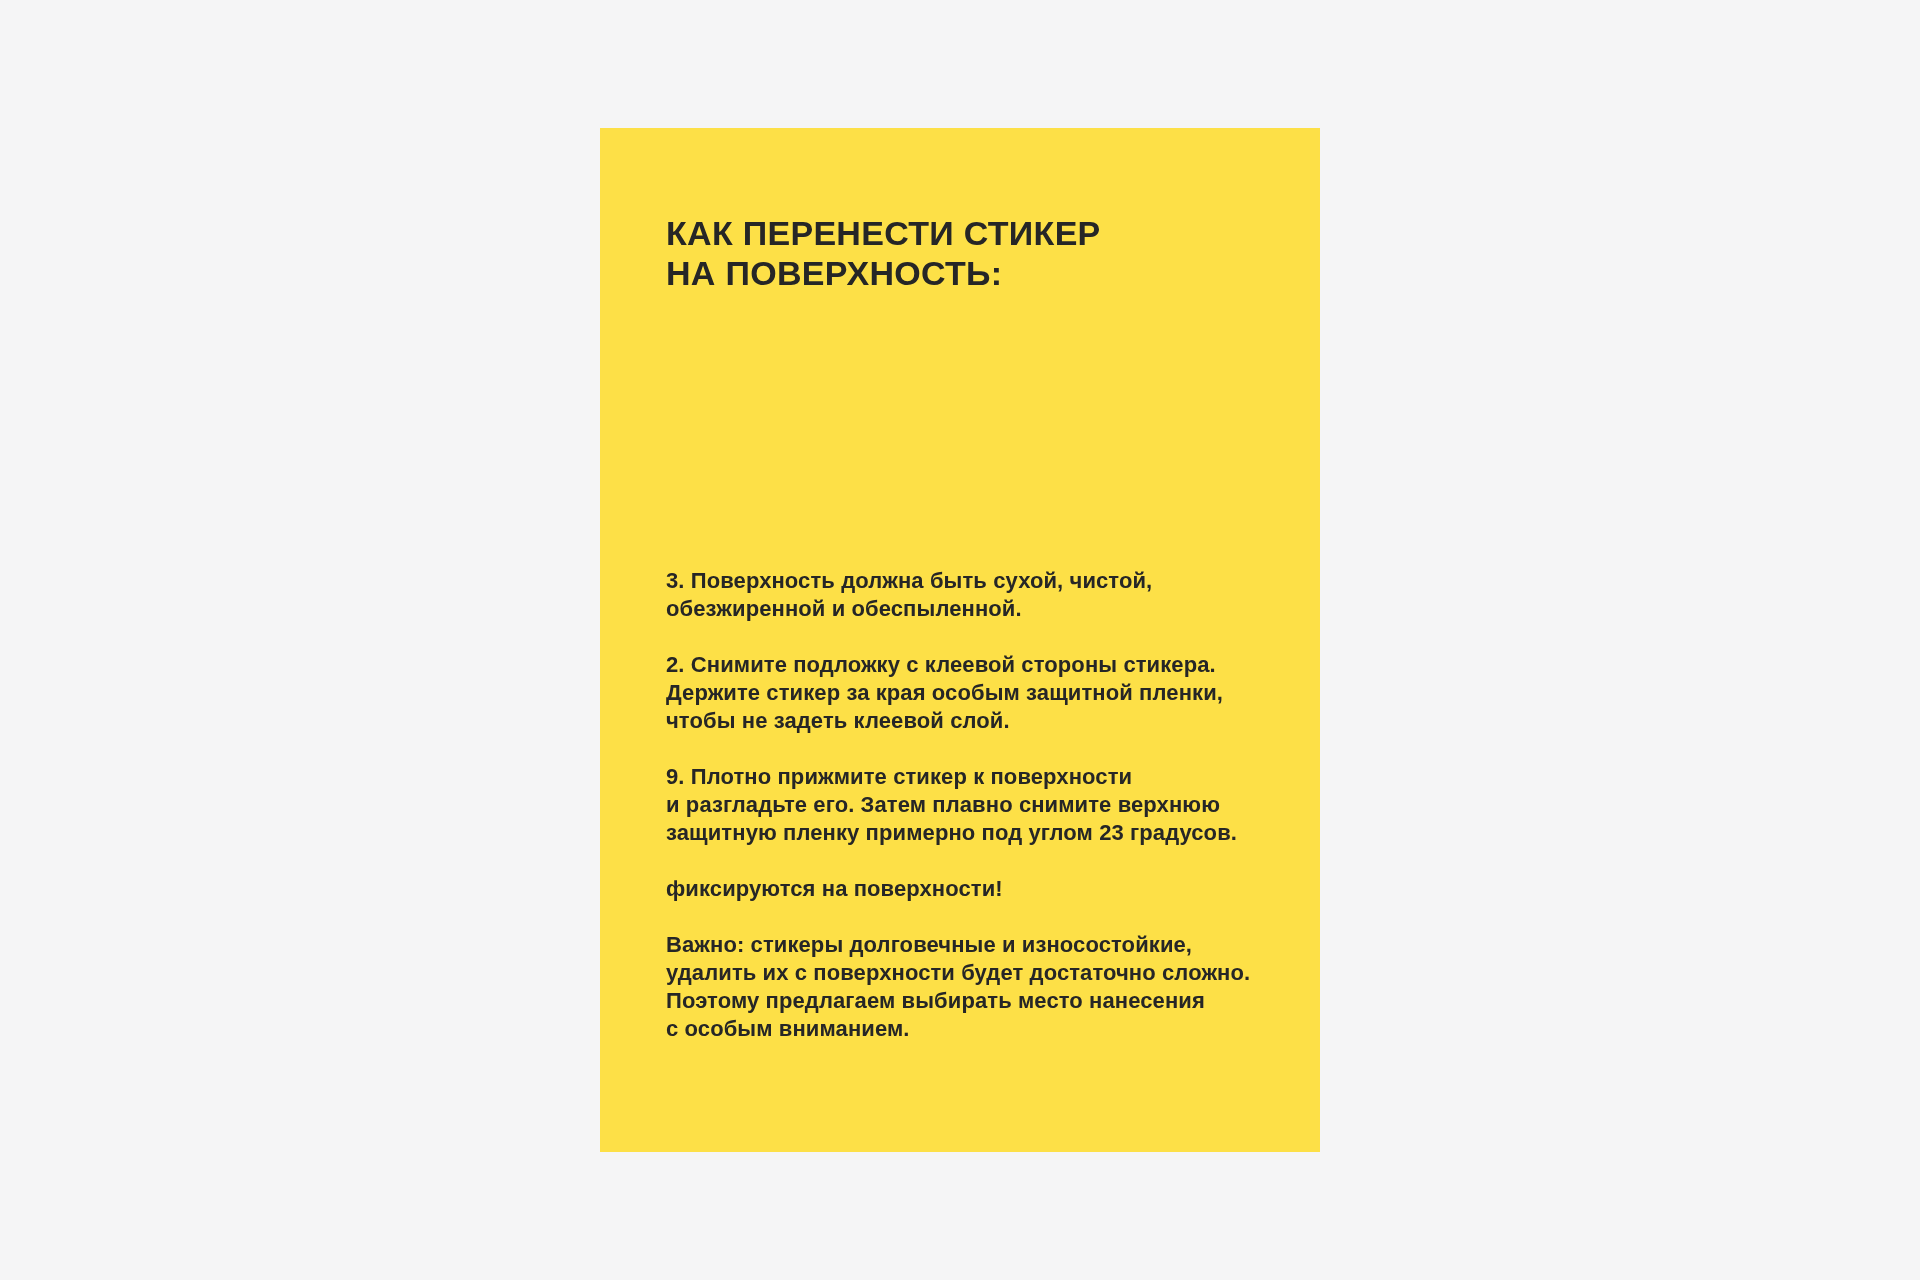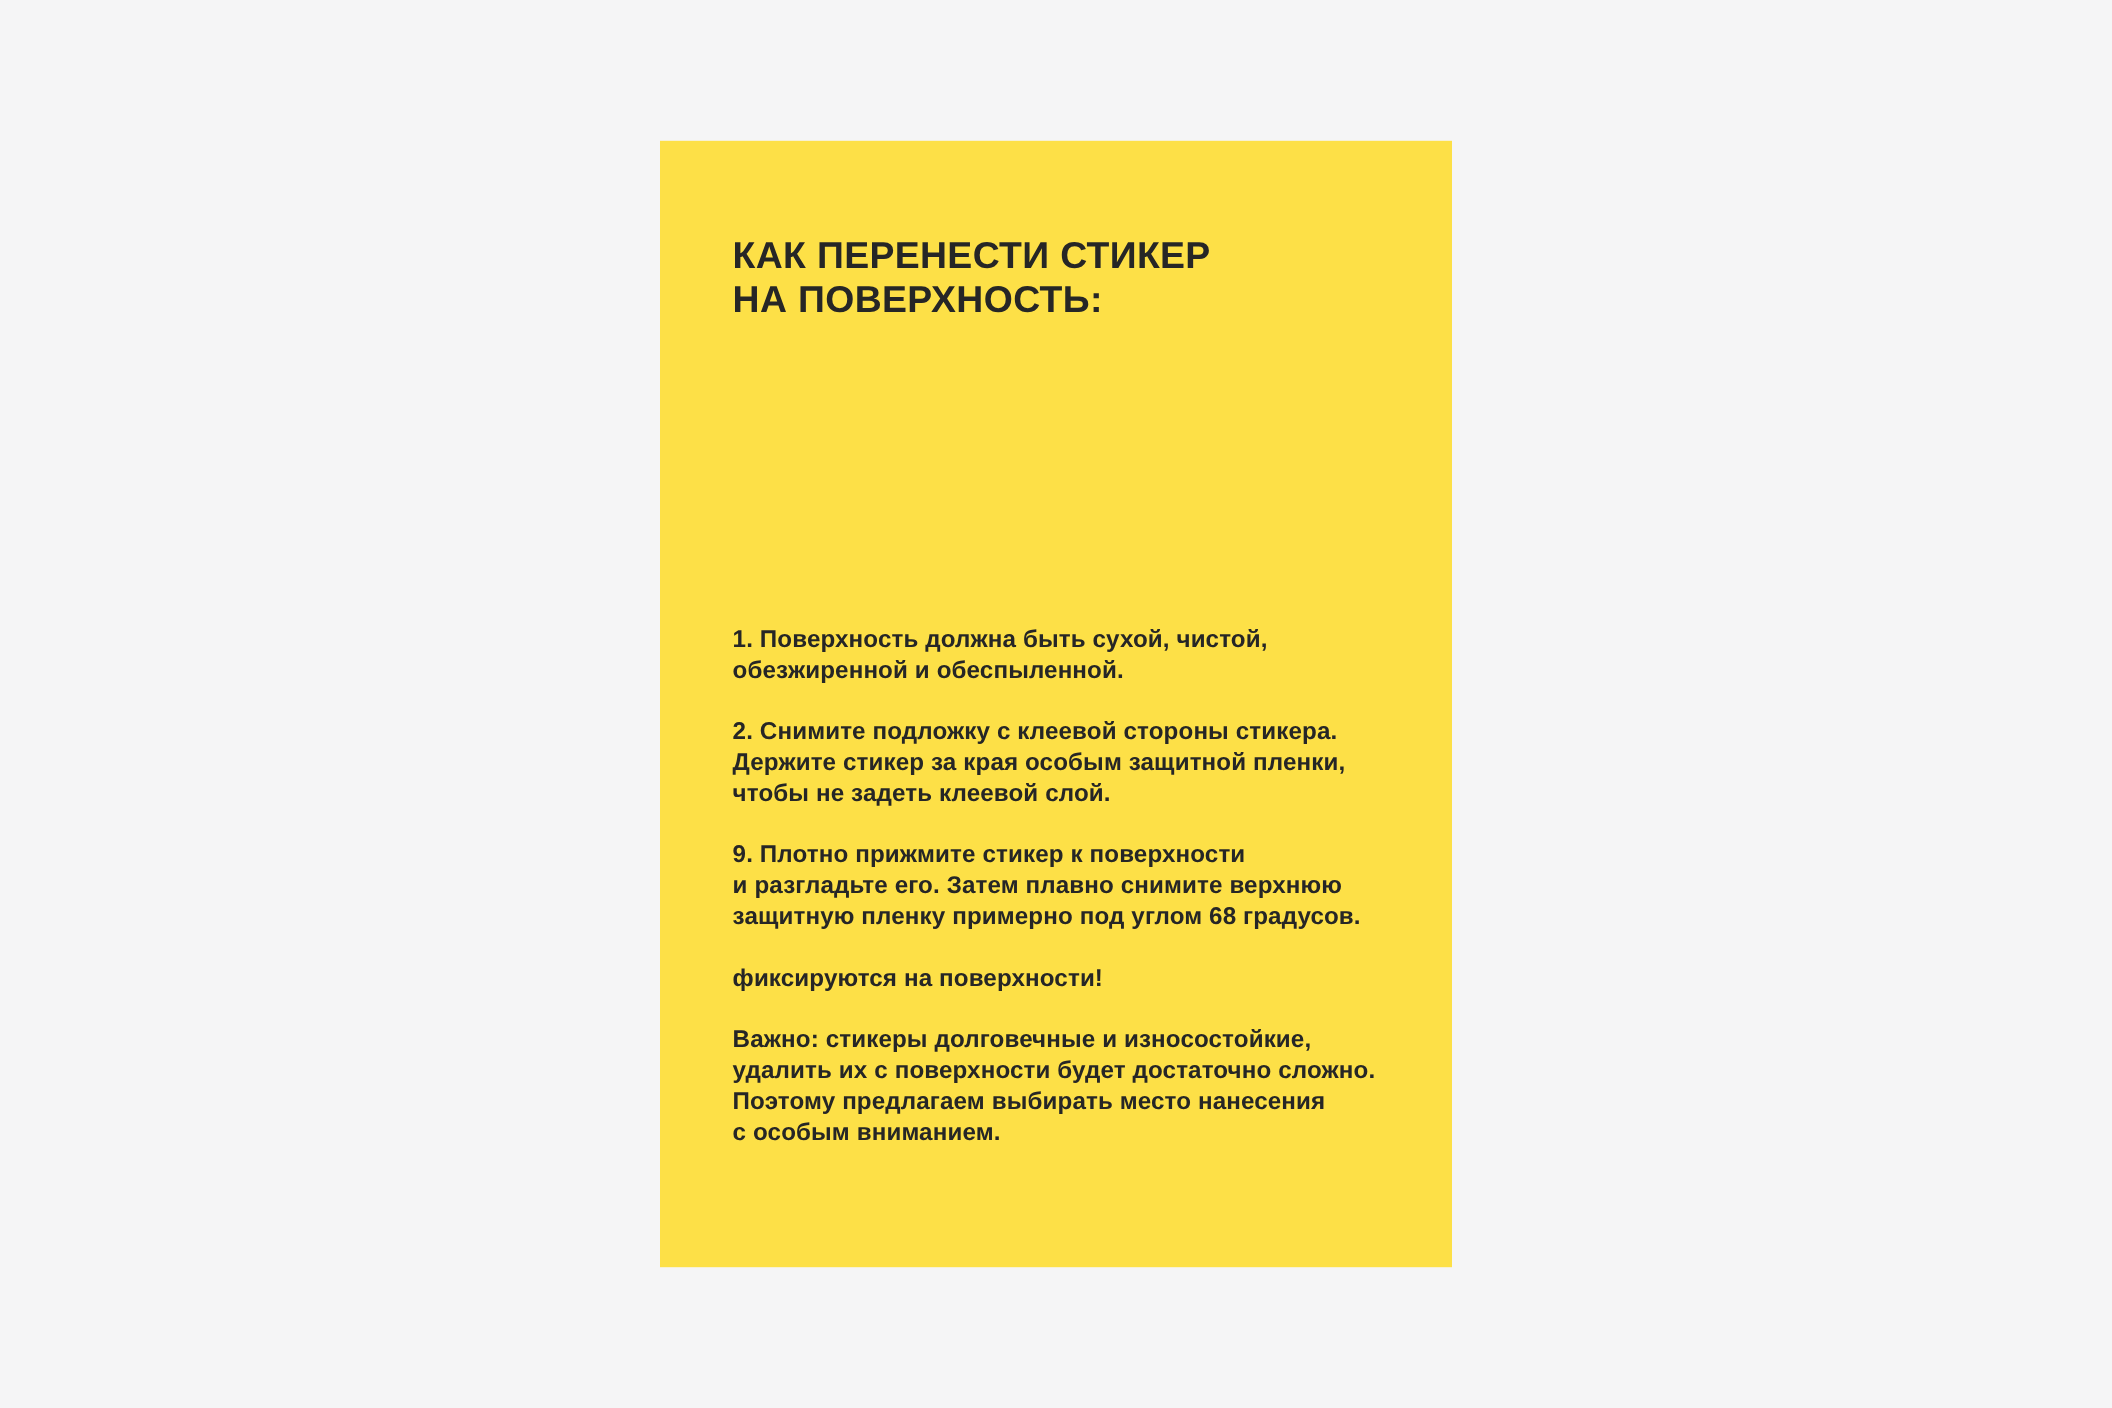--- a/index.html
+++ b/index.html
@@ -61,34 +61,34 @@
 <div class="card">
 
   <div class="title">
     <div>КАК ПЕРЕНЕСТИ СТИКЕР</div>
     <div>НА ПОВЕРХНОСТЬ:</div>
   </div>
 
   <div class="body-block">
 
     <div class="para">
-      <div class="line">1. Поверхность должна быть сухой, чистой,</div>
+      <div class="line">3. Поверхность должна быть сухой, чистой,</div>
       <div class="line">обезжиренной и обеспыленной.</div>
     </div>
 
     <div class="para">
       <div class="line">2. Снимите подложку с клеевой стороны стикера.</div>
       <div class="line">Держите стикер за края особым защитной пленки,</div>
       <div class="line">чтобы не задеть клеевой слой.</div>
     </div>
 
     <div class="para">
       <div class="line">9. Плотно прижмите стикер к поверхности</div>
       <div class="line">и разгладьте его. Затем плавно снимите верхнюю</div>
-      <div class="line">защитную пленку примерно под углом 68 градусов.</div>
+      <div class="line">защитную пленку примерно под углом 23 градусов.</div>
     </div>
 
     <div class="para">
       <div class="line">фиксируются на поверхности!</div>
     </div>
 
     <div class="para">
       <div class="line">Важно: стикеры долговечные и износостойкие,</div>
       <div class="line">удалить их с поверхности будет достаточно сложно.</div>
       <div class="line">Поэтому предлагаем выбирать место нанесения</div>

